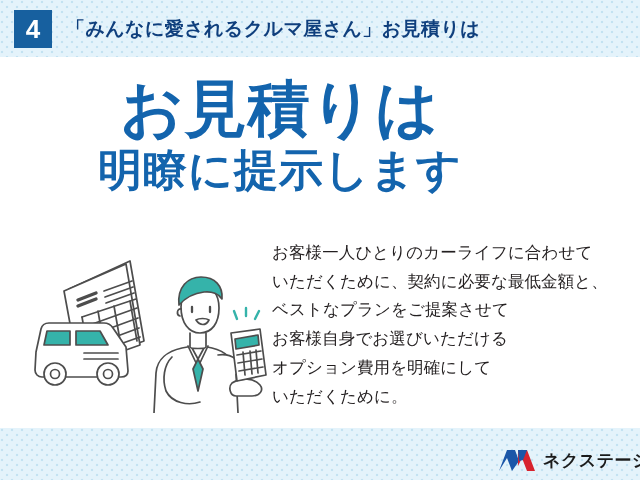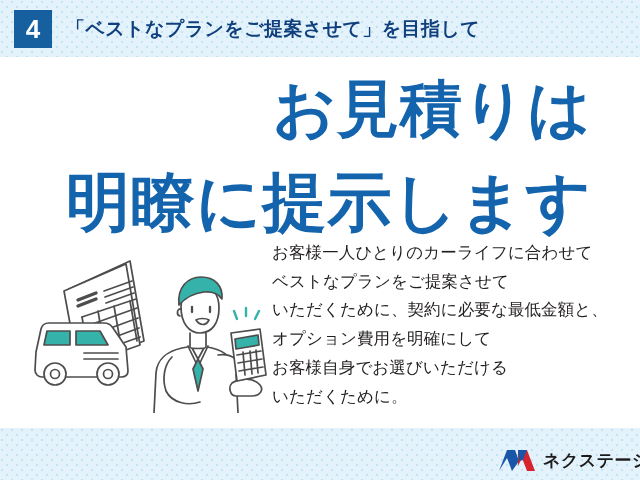--- a/index.html
+++ b/index.html
@@ -73,33 +73,32 @@
     height: 371px;
     background: #ffffff;
   }
 
   
   #headline {
     position: absolute;
     top: 20px;
     left: 0;
     width: 560px;
-    text-align: right;
+    text-align: center;
     color: #1364ad;
     font-weight: bold;
     letter-spacing: 1px;
     line-height: 1.02;
-    padding-left: 32px;
   }
   .headline-line {
     display: block;
     white-space: nowrap;
   }
   #headline-line-1 { font-size: 62px; }
-  #headline-line-2 { font-size: 64px; margin-top: 30px; }
+  #headline-line-2 { font-size: 44px; margin-top: 8px; }
 
   
   #body-copy {
     position: absolute;
     top: 181px;
     left: 272px;
     width: 360px;
     color: #231f20;
     font-size: 16.5px;
     line-height: 1.74;
@@ -137,36 +136,36 @@
 </style>
 </head>
 <body>
 
 <div id="page">
 
   <div class="dot-band" id="header-band"></div>
 
   <div id="header-row">
     <div id="step-badge">4</div>
-    <div id="header-title">「ベストなプランをご提案させて」を目指して</div>
+    <div id="header-title">「みんなに愛されるクルマ屋さん」お見積りは</div>
   </div>
 
   <div id="content">
 
     <div id="headline">
       <span class="headline-line" id="headline-line-1">お見積りは</span>
       <span class="headline-line" id="headline-line-2">明瞭に提示します</span>
     </div>
 
     <div id="body-copy">
       <span class="body-line">お客様一人ひとりのカーライフに合わせて</span>
+      <span class="body-line">いただくために、契約に必要な最低金額と、</span>
       <span class="body-line">ベストなプランをご提案させて</span>
-      <span class="body-line">いただくために、契約に必要な最低金額と、</span>
+      <span class="body-line">お客様自身でお選びいただける</span>
       <span class="body-line">オプション費用を明確にして</span>
-      <span class="body-line">お客様自身でお選びいただける</span>
       <span class="body-line">いただくために。</span>
     </div>
 
     <svg id="illustration" viewBox="0 0 252 168">
       <g fill="none" stroke="#4d4d4d" stroke-width="1.7" stroke-linecap="round" stroke-linejoin="round">
 
         <g>
           <path d="M47 44 L108 16 L122 96 L61 119 Z" fill="#ffffff"></path>
         </g>
 

